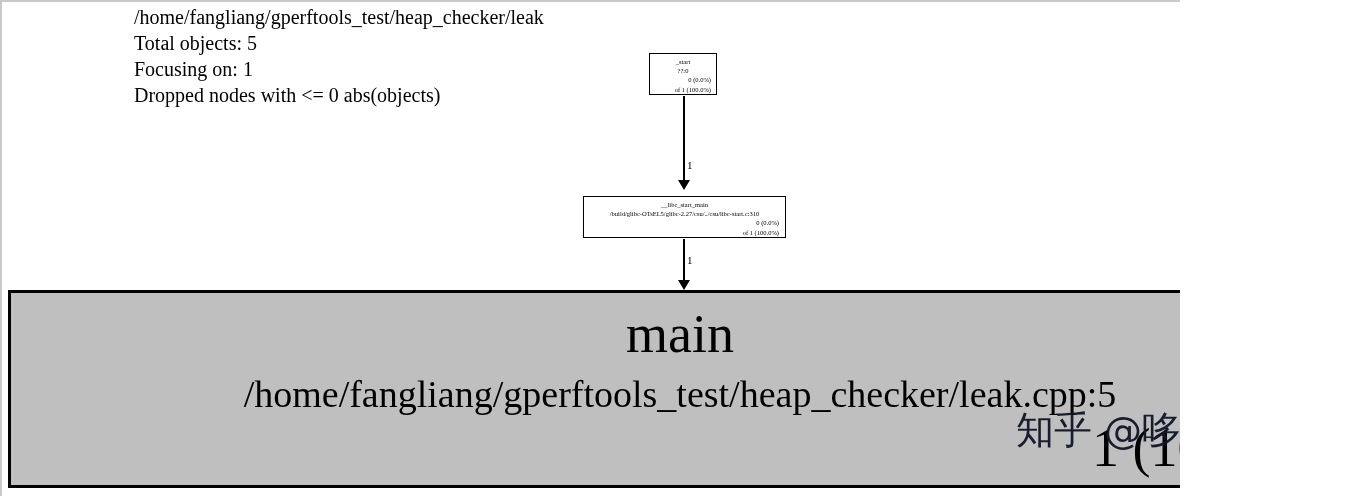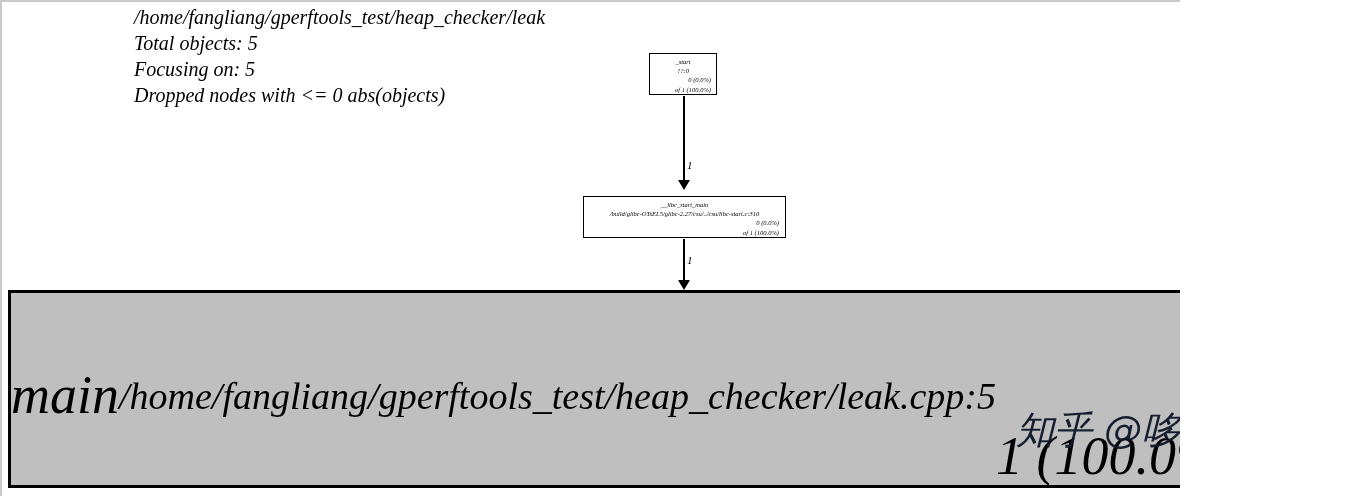--- a/index.html
+++ b/index.html
@@ -9,21 +9,20 @@
   }
   body {
     font-family: "Liberation Serif", "DejaVu Serif", serif;
   }
   #canvas {
     position: relative;
     width: 1180px;
     height: 496px;
     background: #ffffff;
     overflow: hidden;
-    font-style: italic;
   }
   
   #viewer-frame {
     position: absolute;
     left: 0;
     top: 0;
     width: 1368px;
     height: 496px;
     box-sizing: border-box;
     border-top: 2px solid #c9c9c9;
@@ -93,21 +92,21 @@
 
   
   #node-main {
     left: 8px;
     top: 290px;
     width: 1344px;
     height: 198px;
     background: #bfbfbf;
     border: 3px solid #000000;
     display: flex;
-    flex-direction: row;
+    flex-direction: column;
     align-items: center;
     justify-content: flex-start;
     padding-top: 12px;
   }
   #node-main .main-title {
     font-size: 54px;
     line-height: 58px;
     letter-spacing: 0px;
     white-space: nowrap;
   }
@@ -172,21 +171,21 @@
 </head>
 <body>
 
 <div id="canvas">
 
   <div id="viewer-frame"></div>
 
   <div id="legend">
     <span class="legend-line">/home/fangliang/gperftools_test/heap_checker/leak</span>
     <span class="legend-line">Total objects: 5</span>
-    <span class="legend-line">Focusing on: 5</span>
+    <span class="legend-line">Focusing on: 1</span>
     <span class="legend-line">Dropped nodes with &lt;= 0 abs(objects)</span>
   </div>
 
   <div class="node" id="node-start">
     <span class="nline">_start</span>
     <span class="nline">??:0</span>
     <span class="nline r">0 (0.0%)</span>
     <span class="nline r">of 1 (100.0%)</span>
   </div>
 

